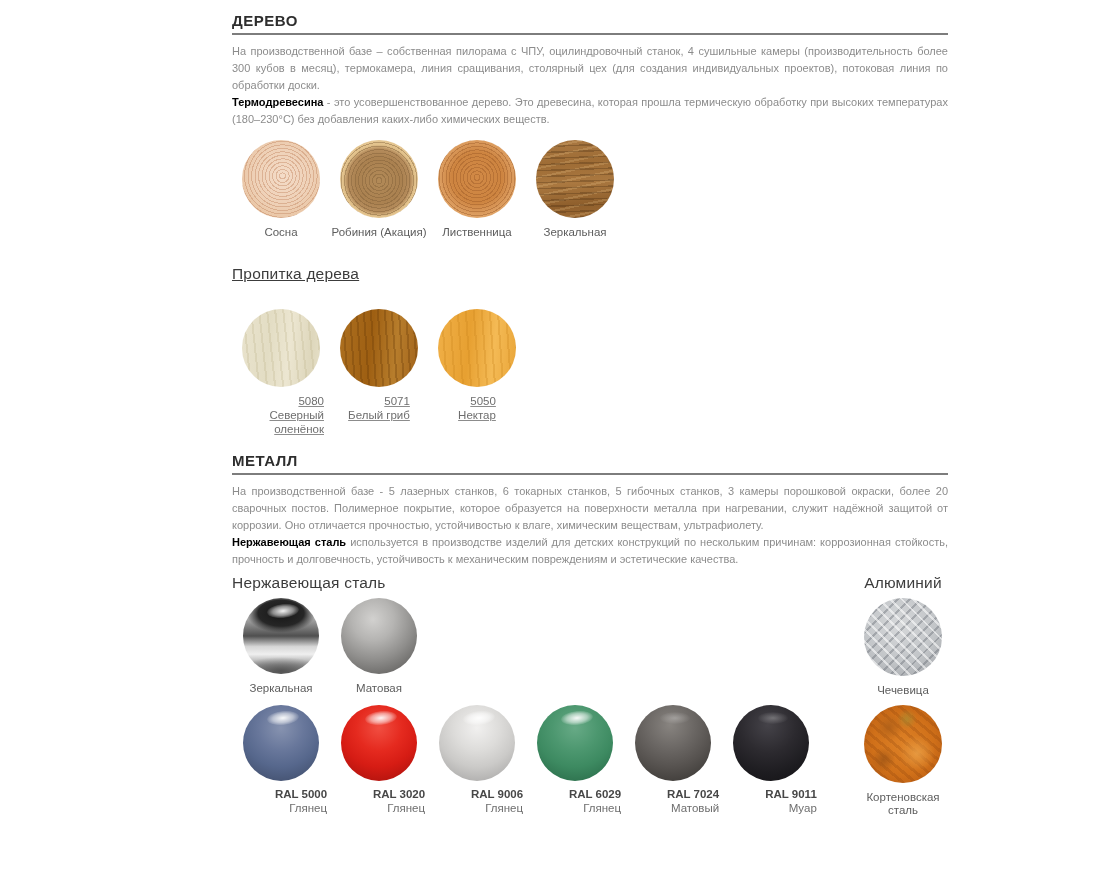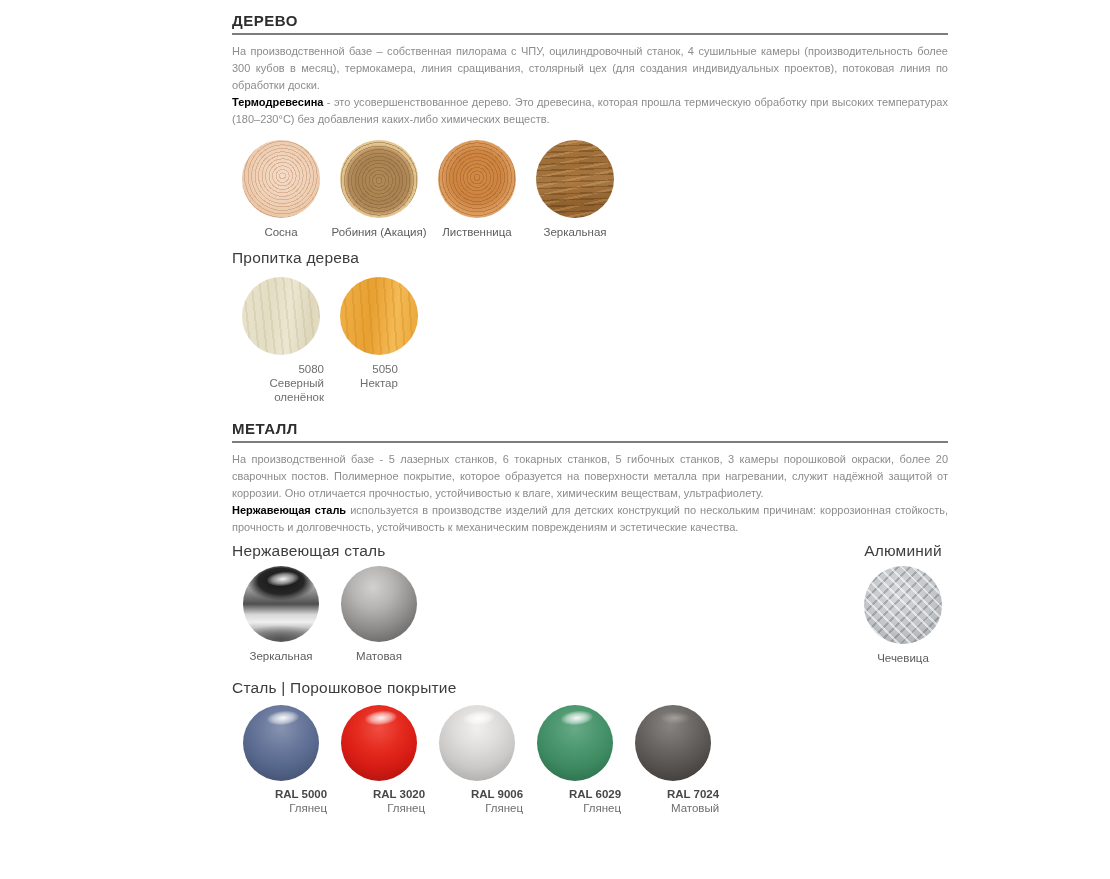--- a/index.html
+++ b/index.html
@@ -107,21 +107,21 @@
   
   .sw-ral5000 { background:radial-gradient(circle at 50% 30%, #8793b0 0%, #68779b 35%, #56678c 60%, #455372 85%, #3c4964 100%); }
   .sw-ral3020 { background:radial-gradient(circle at 50% 30%, #f14e41 0%, #e52a1f 35%, #d61c14 60%, #b0130e 88%, #9c100c 100%); }
   .sw-ral9006 { background:radial-gradient(circle at 50% 30%, #f1f0ef 0%, #dddcda 35%, #cbcac8 60%, #acabaa 88%, #9d9c9b 100%); }
   .sw-ral6029 { background:radial-gradient(circle at 50% 30%, #67aa86 0%, #4c976f 35%, #3d8a61 60%, #2c6f4c 88%, #266244 100%); }
   .sw-ral7024 { background:radial-gradient(circle at 46% 26%, #888480 0%, #6b6764 35%, #575350 60%, #3e3b38 88%, #343130 100%); }
   .sw-ral9011 { background:radial-gradient(circle at 46% 26%, #454349 0%, #2c2a2f 40%, #1d1c20 70%, #121114 100%); }
 
   
   .mt8  { margin-top:8px; }
-  .mt10 { margin-top:10px; }
+  .mt10 { margin-top:26px;text-decoration:underline; }
   .mt12 { margin-top:12px; }
   .mt14 { margin-top:14px; }
   .mt16 { margin-top:16px; }
   .dual { display:flex; align-items:flex-start; margin-top:6px; }
   .group { display:flex; flex-direction:column; }
   .group .row { margin-top:6px; }
 </style>
 </head>
 <body>
 
@@ -154,20 +154,27 @@
   </div>
 
   <div class="subhead mt10">Пропитка дерева</div>
 
   <div class="row mt10">
     <div class="col">
       <div class="sw sw-5080"></div>
       <div class="cap2">
         <div class="fin">5080</div>
         <div class="fin cap wrap" style="margin-top:0;">Северный оленёнок</div>
+      </div>
+    </div>
+    <div class="col">
+      <div class="sw sw-5071"></div>
+      <div class="cap2">
+        <div class="fin">5071</div>
+        <div class="fin cap wrap" style="margin-top:0;">Белый гриб</div>
       </div>
     </div>
     <div class="col">
       <div class="sw sw-5050"></div>
       <div class="cap2">
         <div class="fin">5050</div>
         <div class="fin cap wrap" style="margin-top:0;">Нектар</div>
       </div>
     </div>
   </div>
@@ -195,21 +202,20 @@
     </div>
     <div class="group col-right">
       <div class="subhead rt">Алюминий</div>
       <div class="col" style="width:90px; margin-top:6px;">
         <div class="sw sw-checker"></div>
         <div class="cap">Чечевица</div>
       </div>
     </div>
   </div>
 
-  <div class="subhead mt14">Сталь | Порошковое покрытие</div>
 
   <div class="row mt8">
     <div class="col">
       <div class="ball gloss sw-ral5000"></div>
       <div class="cap2">
         <div class="code">RAL 5000</div>
         <div class="fin">Глянец</div>
       </div>
     </div>
     <div class="col">
@@ -233,15 +239,26 @@
         <div class="fin">Глянец</div>
       </div>
     </div>
     <div class="col">
       <div class="ball soft sw-ral7024"></div>
       <div class="cap2">
         <div class="code">RAL 7024</div>
         <div class="fin">Матовый</div>
       </div>
     </div>
+    <div class="col">
+      <div class="ball soft sw-ral9011"></div>
+      <div class="cap2">
+        <div class="code">RAL 9011</div>
+        <div class="fin">Муар</div>
+      </div>
+    </div>
+    <div class="col-right">
+      <div class="sw sw-corten"></div>
+      <div class="cap wrap">Кортеновская сталь</div>
+    </div>
   </div>
 
 </div>
 
 </body></html>

